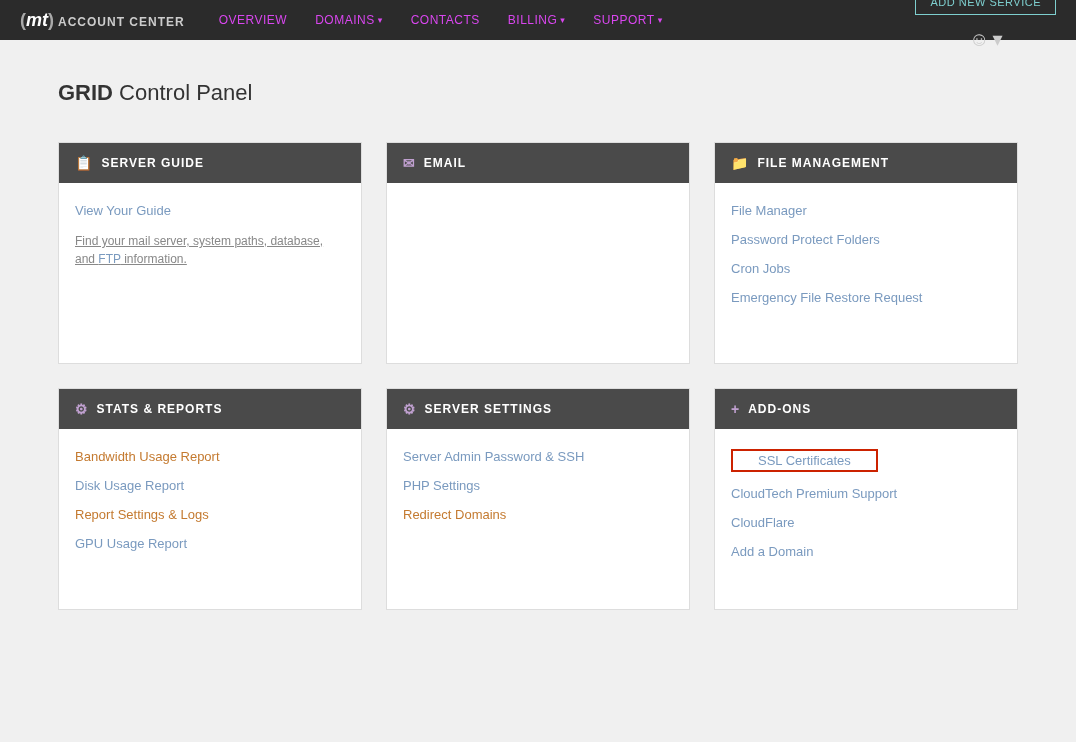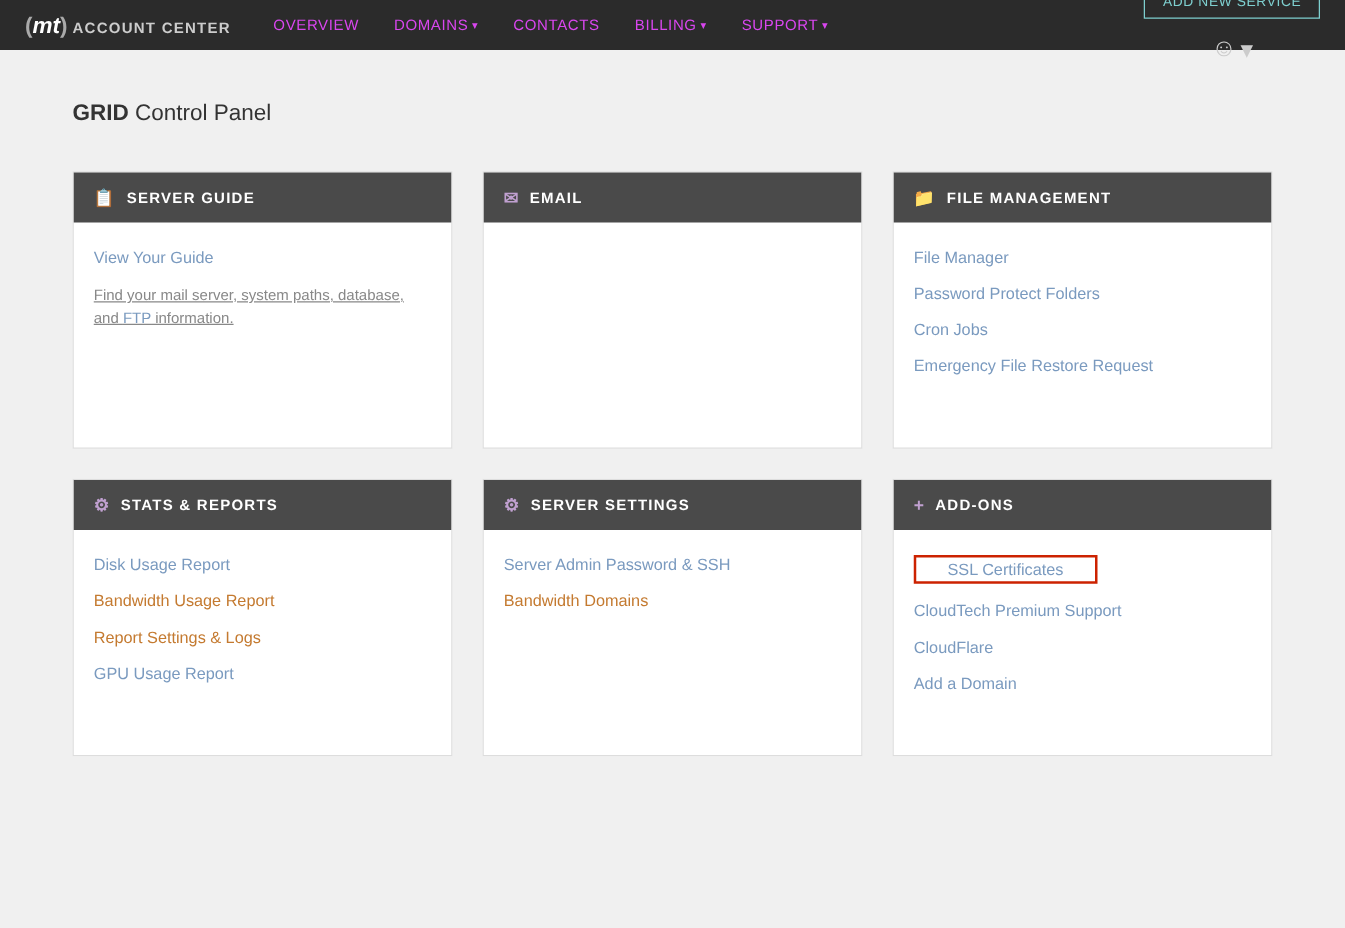--- a/index.html
+++ b/index.html
@@ -68,21 +68,21 @@
       gap: 3px;
     }
 
     
     .page-content {
       max-width: 1000px;
       margin: 0 auto;
       padding: 40px 20px;
     }
     .page-title {
-      font-size: 18px;
+      font-size: 22px;
       color: #333;
       margin-bottom: 36px;
       font-weight: normal;
     }
     .page-title strong {
       font-weight: bold;
     }
 
     
     .panels-grid {
@@ -211,35 +211,36 @@
         <a class="panel-link">Emergency File Restore Request</a>
       </div>
     </div>
 
     <div class="panel">
       <div class="panel-header">
         <span class="panel-icon gear">⚙</span>
         <span>STATS &amp; REPORTS</span>
       </div>
       <div class="panel-body">
+        <a class="panel-link orange">Bandwidth Usage Report</a>
         <a class="panel-link">Disk Usage Report</a>
-        <a class="panel-link orange">Bandwidth Usage Report</a>
         <a class="panel-link orange">Report Settings &amp; Logs</a>
         <a class="panel-link">GPU Usage Report</a>
       </div>
     </div>
 
     <div class="panel">
       <div class="panel-header">
         <span class="panel-icon gear">⚙</span>
         <span>SERVER SETTINGS</span>
       </div>
       <div class="panel-body">
         <a class="panel-link">Server Admin Password &amp; SSH</a>
-        <a class="panel-link orange">Bandwidth Domains</a>
+        <a class="panel-link">PHP Settings</a>
+        <a class="panel-link orange">Redirect Domains</a>
       </div>
     </div>
 
     <div class="panel">
       <div class="panel-header">
         <span class="panel-icon plus">+</span>
         <span>ADD-ONS</span>
       </div>
       <div class="panel-body">
         <a class="panel-link highlighted">SSL Certificates</a>

